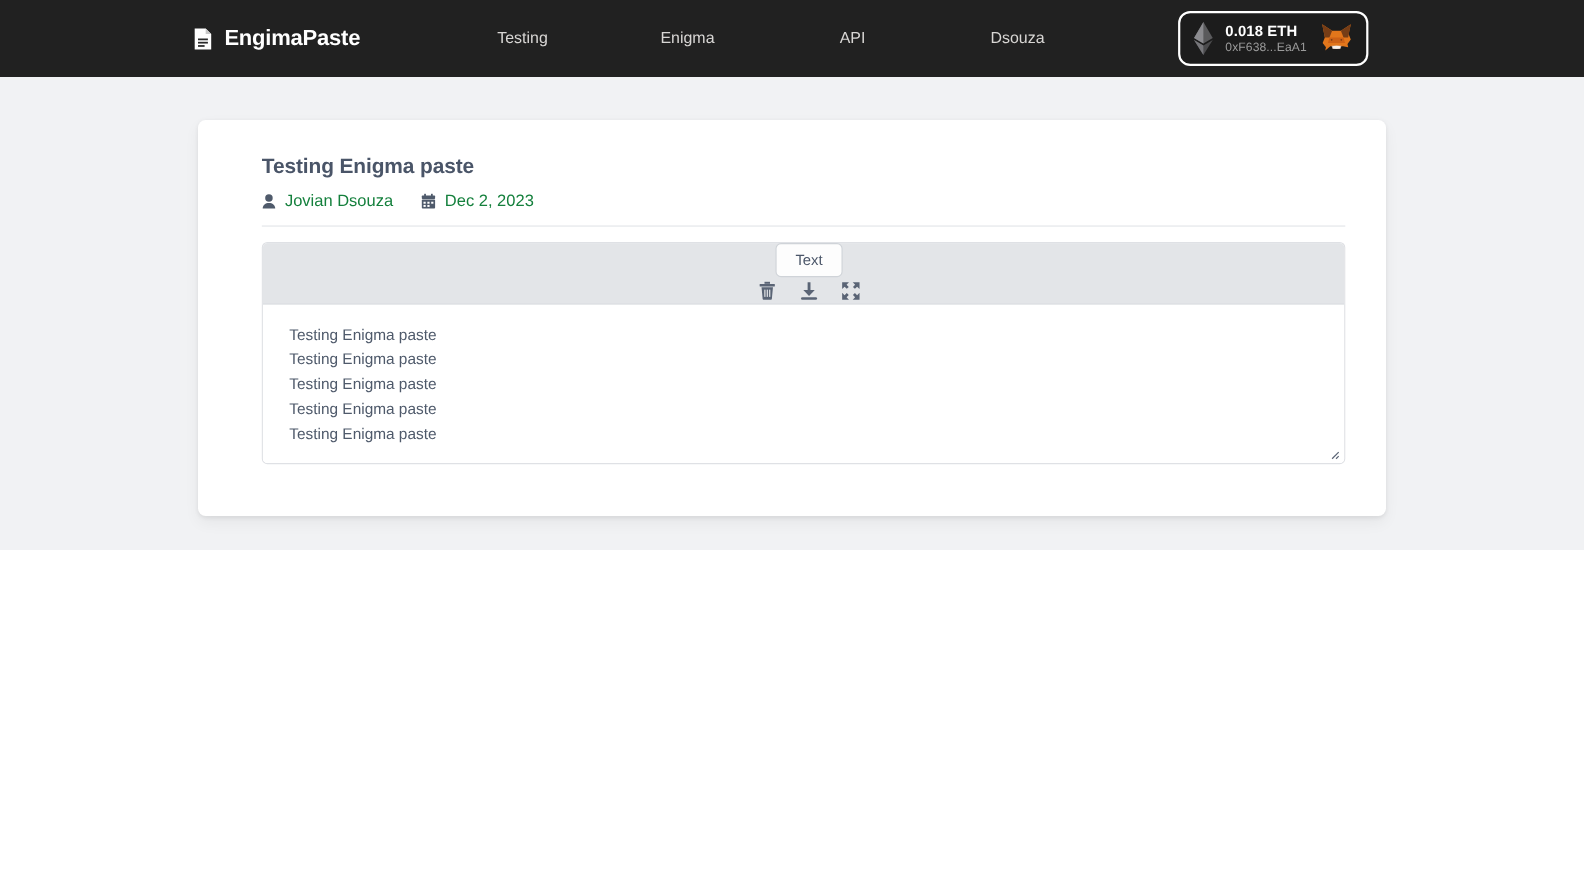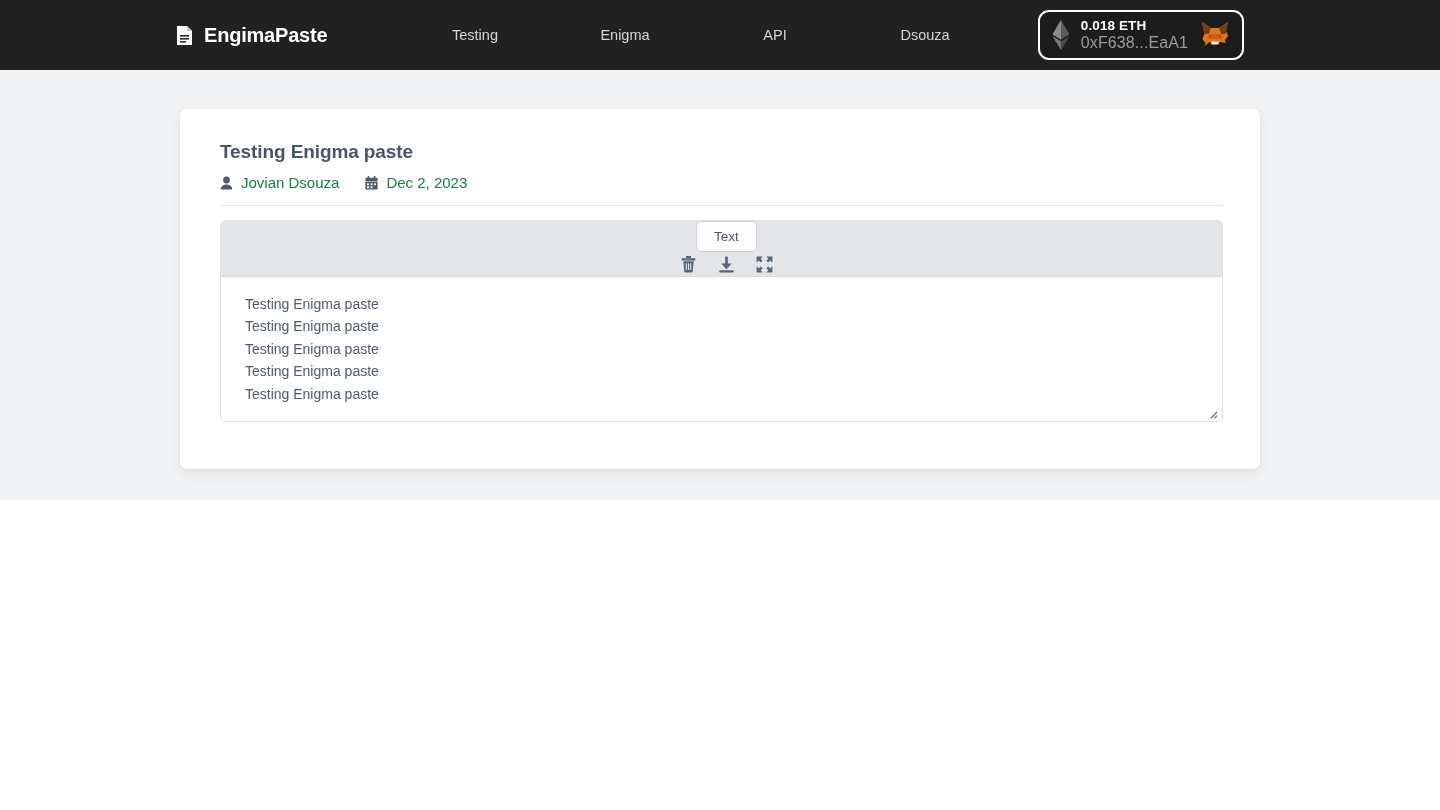--- a/index.html
+++ b/index.html
@@ -59,40 +59,40 @@
     background: #1c1c1c;
     display: flex;
     align-items: center;
     padding: 0 12px 0 11px;
     gap: 10px;
     cursor: pointer;
   }
   .eth-icon { width: 20px; height: 30px; display: block; }
   .wallet-info { display: flex; flex-direction: column; justify-content: center; gap: 1px; }
   .wallet-balance { color: #ffffff; font-size: 13.5px; font-weight: bold; letter-spacing: 0.1px; }
-  .wallet-address { color: #9b9b9b; font-size: 16px; letter-spacing: 0.1px; }
+  .wallet-address { color: #9b9b9b; font-size: 11px; letter-spacing: 0.1px; }
   .fox-icon { width: 30px; height: 28px; display: block; margin-left: 2px; }
 
   
   .page-bg {
     height: 430px;
     background: #f1f2f4;
     position: relative;
   }
 
   .card {
     position: absolute;
     left: 180px;
     top: 39px;
     width: 1080px;
     height: 360px;
     background: #ffffff;
     border-radius: 7px;
     box-shadow: 0 1px 4px rgba(0,0,0,0.07), 0 6px 14px rgba(0,0,0,0.05);
-    padding: 32px 37px 0 40px;
+    padding: 32px 37px 0 58px;
   }
 
   .paste-title {
     font-size: 19px;
     font-weight: bold;
     color: #4a5568;
     letter-spacing: -0.1px;
   }
   .meta-row {
     display: flex;

